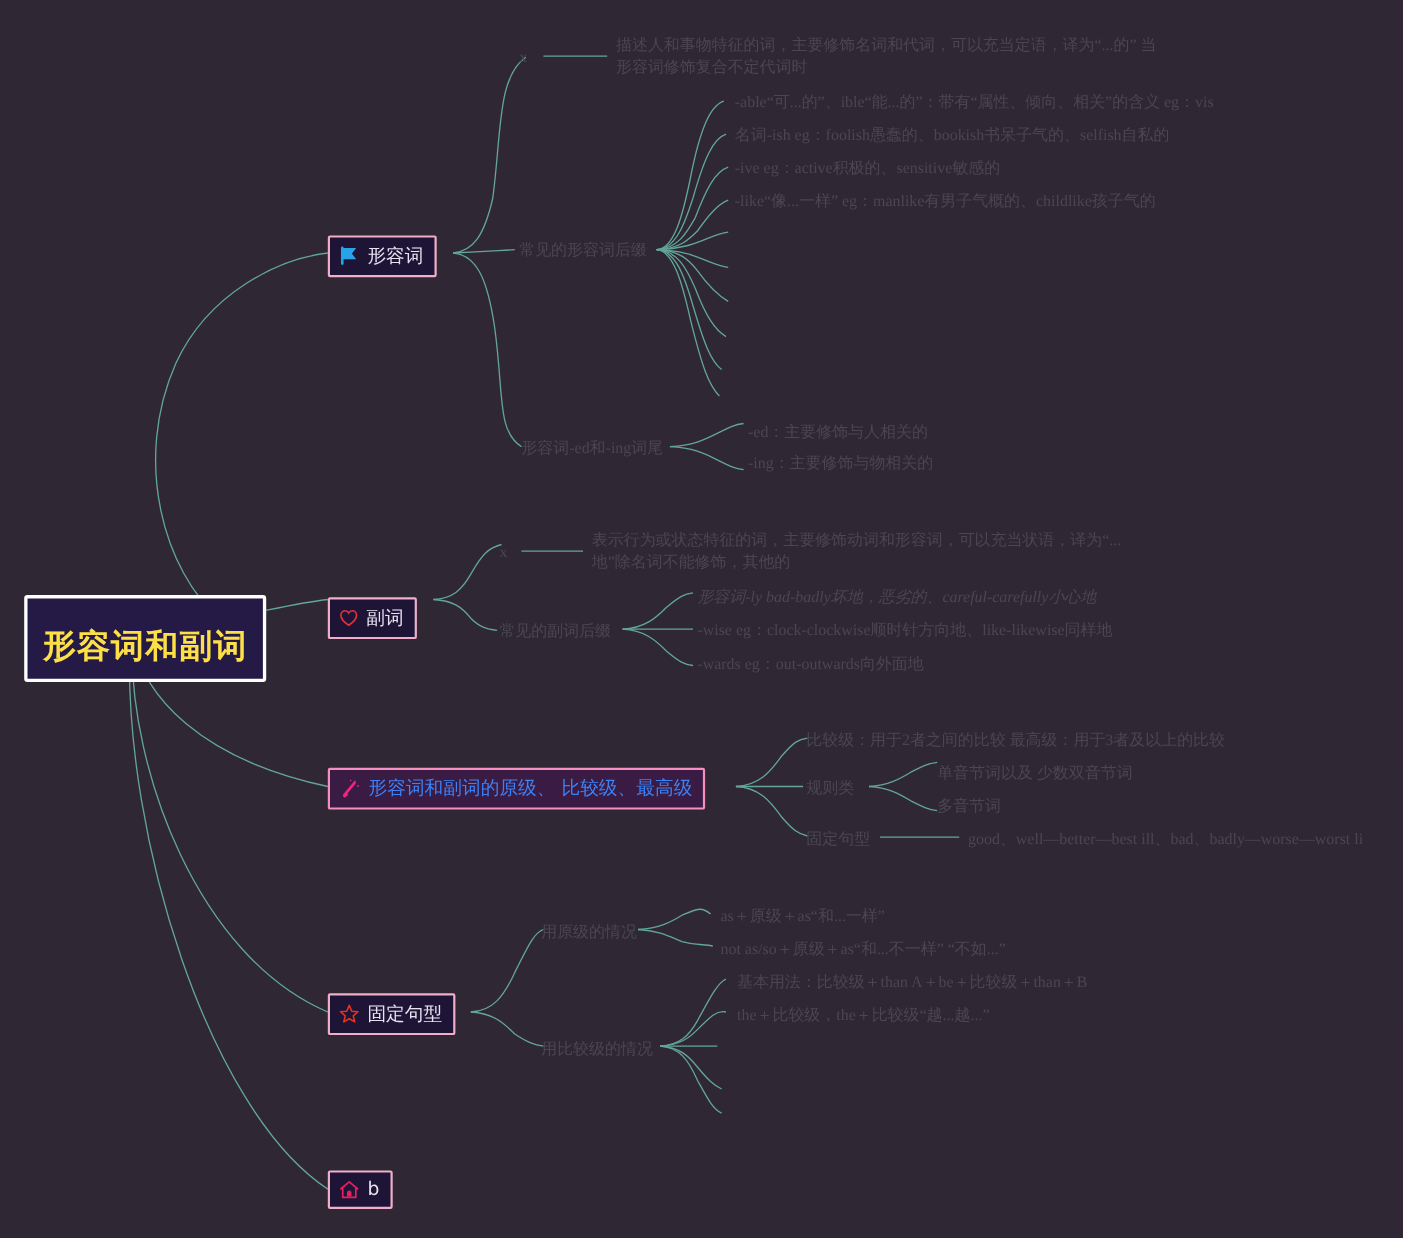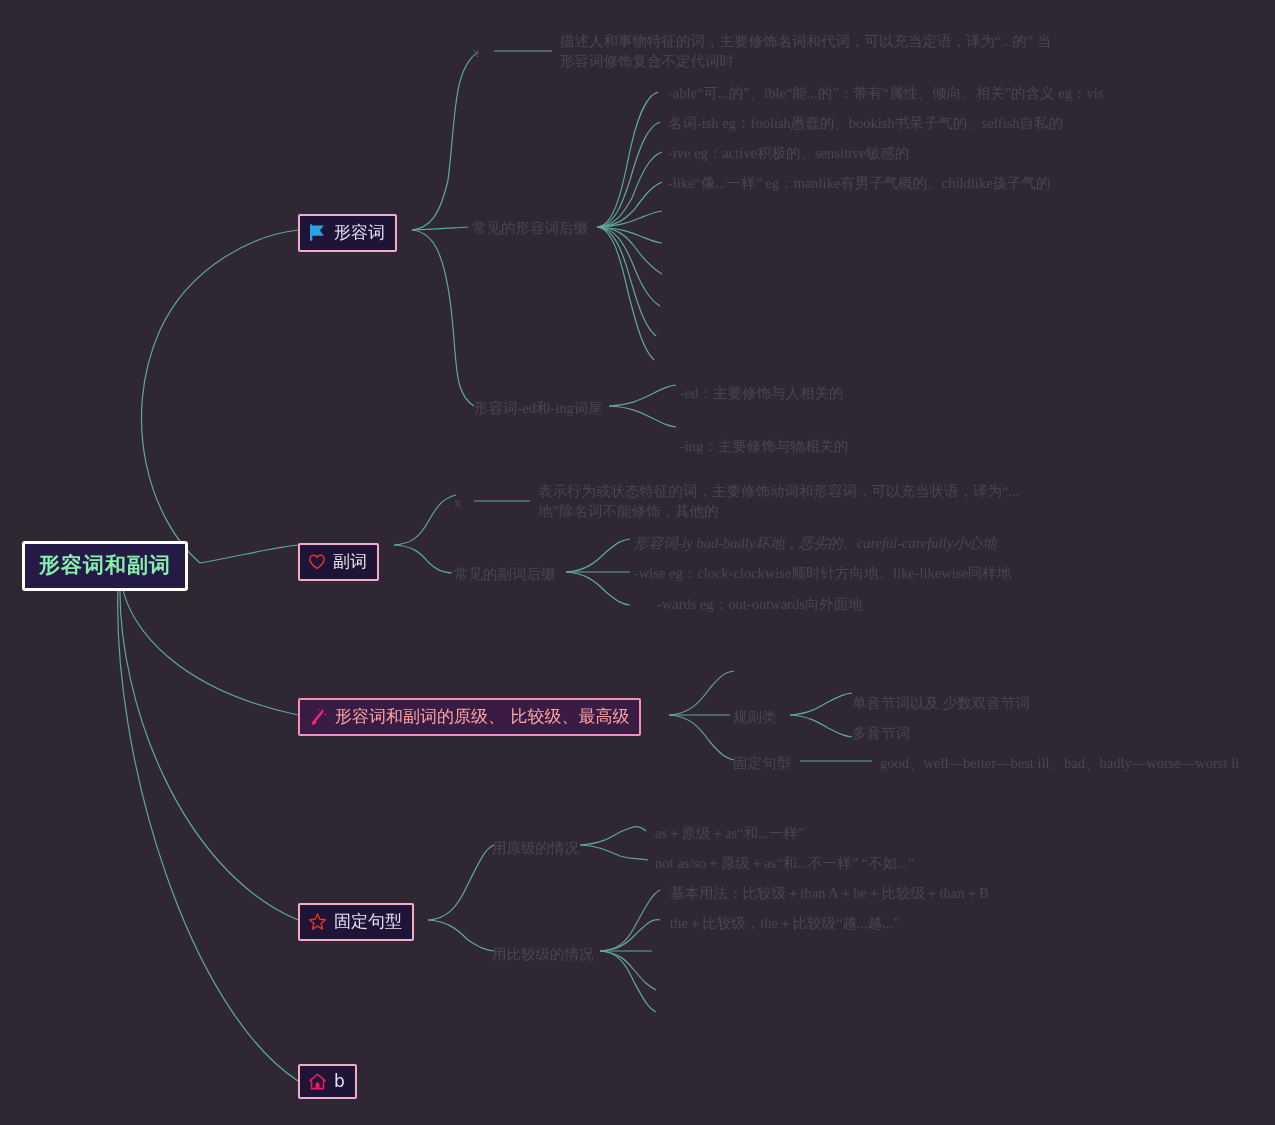--- a/index.html
+++ b/index.html
@@ -38,46 +38,46 @@
     position: absolute;
     display: flex;
     align-items: center;
     box-sizing: border-box;
     white-space: nowrap;
   }
   .root-node {
     background: #241a45;
     border: 3px solid #ffffff;
     border-radius: 3px;
-    padding: 7px 14px 9px 14px;
-    color: #86efac;
+    padding: 23px 14px 9px 14px;
+    color: #fde047;
     font-family: "DejaVu Sans", "Liberation Sans", sans-serif;
     font-weight: bold;
-    font-size: 21px;
+    font-size: 30px;
     letter-spacing: 1px;
   }
   .topic-node {
     background: #1e1536;
     border: 2px solid #f0aec9;
     border-radius: 2px;
     padding: 5px 10px 6px 8px;
     color: #e9e3f2;
     font-family: "DejaVu Sans", "Liberation Sans", sans-serif;
     font-size: 17px;
     gap: 7px;
   }
   .topic-node.accent {
     background: #3a1b44;
     border-color: #f48fc0;
   }
   .topic-node .label {
     color: #e7e1f0;
   }
   .topic-node.accent .label {
-    color: #fca5a5;
+    color: #3b82f6;
   }
   
   .leaf {
     position: absolute;
     color: #4b4554;
     font-family: "Liberation Serif", "DejaVu Serif", serif;
     font-size: 14.5px;
     line-height: 20px;
     white-space: nowrap;
   }
@@ -187,52 +187,53 @@
   <div class="leaf" style="left:668px; top:143px;">-ive eg：active积极的、sensitive敏感的</div>
   <div class="leaf" style="left:668px; top:173px;">-like“像...一样” eg：manlike有男子气概的、childlike孩子气的</div>
   <div class="leaf" style="left:668px; top:233px;"></div>
   <div class="leaf" style="left:668px; top:265px;"></div>
   <div class="leaf" style="left:668px; top:297px;"></div>
   <div class="leaf" style="left:668px; top:327px;"></div>
   <div class="leaf" style="left:668px; top:351px;"></div>
 
   <div class="leaf cn" style="left:474px; top:398px;">形容词-ed和-ing词尾</div>
   <div class="leaf" style="left:680px; top:383px;">-ed：主要修饰与人相关的</div>
-  <div class="leaf" style="left:680px; top:436px;text-align:center;">-ing：主要修饰与物相关的</div>
+  <div class="leaf" style="left:680px; top:411px;text-align:center;">-ing：主要修饰与物相关的</div>
 
   <div class="node topic-node" style="left:298px; top:543px;">
     <span class="icon">
       <svg width="18" height="18" viewBox="0 0 24 24">
         <path d="M12 20.5 C12 20.5 2.5 14.2 2.5 8.3 C2.5 5.2 4.9 3 7.6 3 C9.6 3 11.2 4.1 12 5.6 C12.8 4.1 14.4 3 16.4 3 C19.1 3 21.5 5.2 21.5 8.3 C21.5 14.2 12 20.5 12 20.5 Z" fill="none" stroke="#e8303a" stroke-width="2"></path>
       </svg>
     </span>
     <span class="label">副词</span>
   </div>
 
   <div class="leaf" style="left:454px; top:492px;">x</div>
   <div class="leaf wrap" style="left:538px; top:481px; width:505px;">表示行为或状态特征的词，主要修饰动词和形容词，可以充当状语，译为“...地”除名词不能修饰，其他的</div>
 
   <div class="leaf cn" style="left:454px; top:564px;">常见的副词后缀</div>
   <div class="leaf" style="left:634px; top:533px;font-style:italic;">形容词-ly bad-badly坏地，恶劣的、careful-carefully小心地</div>
   <div class="leaf" style="left:634px; top:563px;">-wise eg：clock-clockwise顺时针方向地、like-likewise同样地</div>
-  <div class="leaf" style="left:634px; top:594px;margin-left:23px;">-wards eg：out-outwards向外面地</div>
+  <div class="leaf" style="left:634px; top:594px;">-wards eg：out-outwards向外面地</div>
 
   <div class="node topic-node accent" style="left:298px; top:698px;">
     <span class="icon">
       <svg width="20" height="20" viewBox="0 0 24 24">
         <path d="M6 19 L17 6" stroke="#f2247b" stroke-width="3" stroke-linecap="round"></path>
         <path d="M4.5 20.5 L8.5 16.5 L10.5 18.5 L6.5 22 Z" fill="#f2247b"></path>
         <circle cx="17.5" cy="4.5" r="1.2" fill="#f2247b"></circle>
         <circle cx="21" cy="9" r="1" fill="#f2247b"></circle>
         <circle cx="13" cy="3" r="0.9" fill="#f2247b"></circle>
       </svg>
     </span>
     <span class="label">形容词和副词的原级、 比较级、最高级</span>
   </div>
 
+  <div class="leaf" style="left:733px; top:663px;">比较级：用于2者之间的比较 最高级：用于3者及以上的比较</div>
   <div class="leaf cn" style="left:733px; top:707px;">规则类</div>
   <div class="leaf" style="left:852px; top:693px;">单音节词以及 少数双音节词</div>
   <div class="leaf" style="left:852px; top:723px;">多音节词</div>
   <div class="leaf cn" style="left:733px; top:753px;">固定句型</div>
   <div class="leaf" style="left:880px; top:753px;">good、well—better—best ill、bad、badly—worse—worst li</div>
 
   <div class="node topic-node" style="left:298px; top:903px;">
     <span class="icon">
       <svg width="19" height="19" viewBox="0 0 24 24">
         <path d="M12 2.5 L14.9 9.2 L22 9.8 L16.6 14.5 L18.3 21.5 L12 17.8 L5.7 21.5 L7.4 14.5 L2 9.8 L9.1 9.2 Z" fill="none" stroke="#e8331f" stroke-width="1.8" stroke-linejoin="round"></path>

